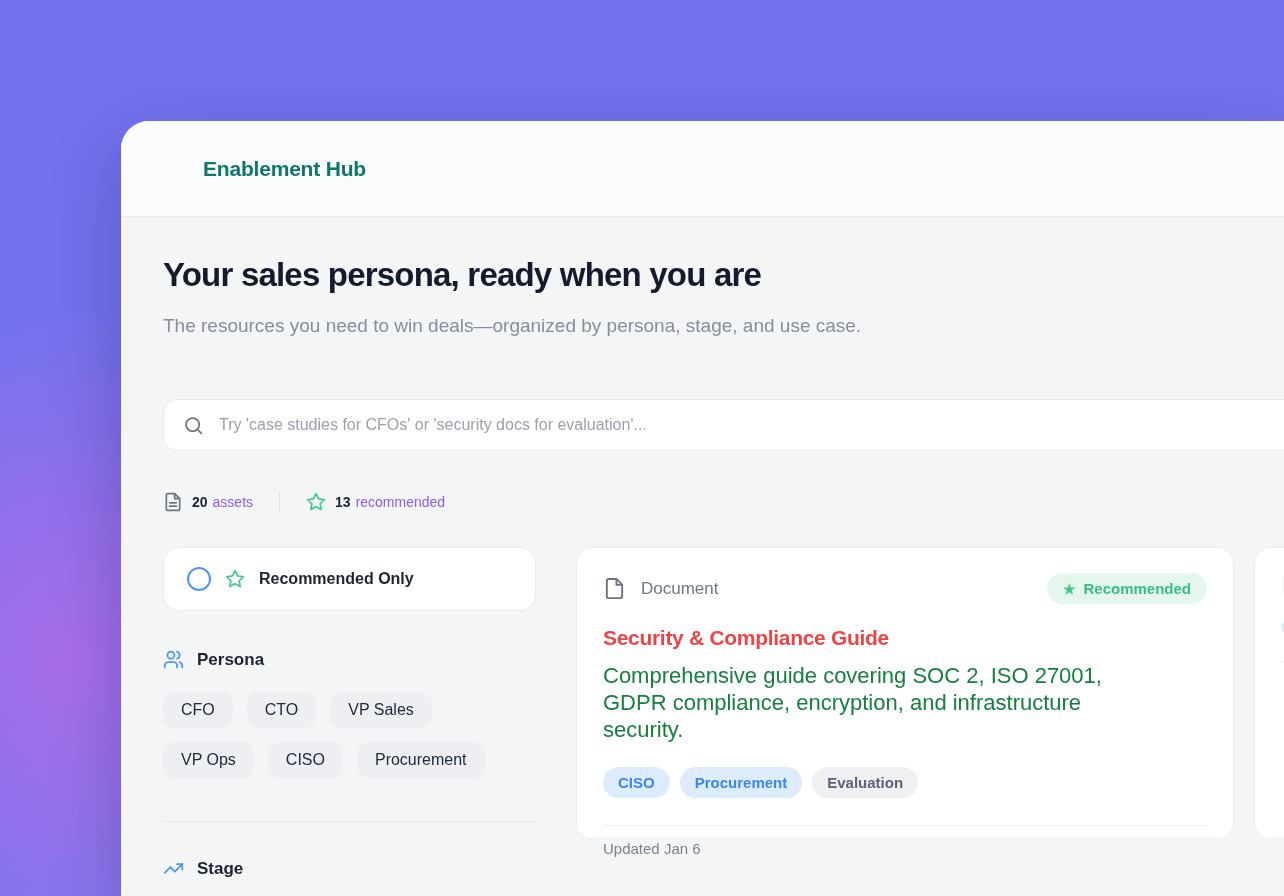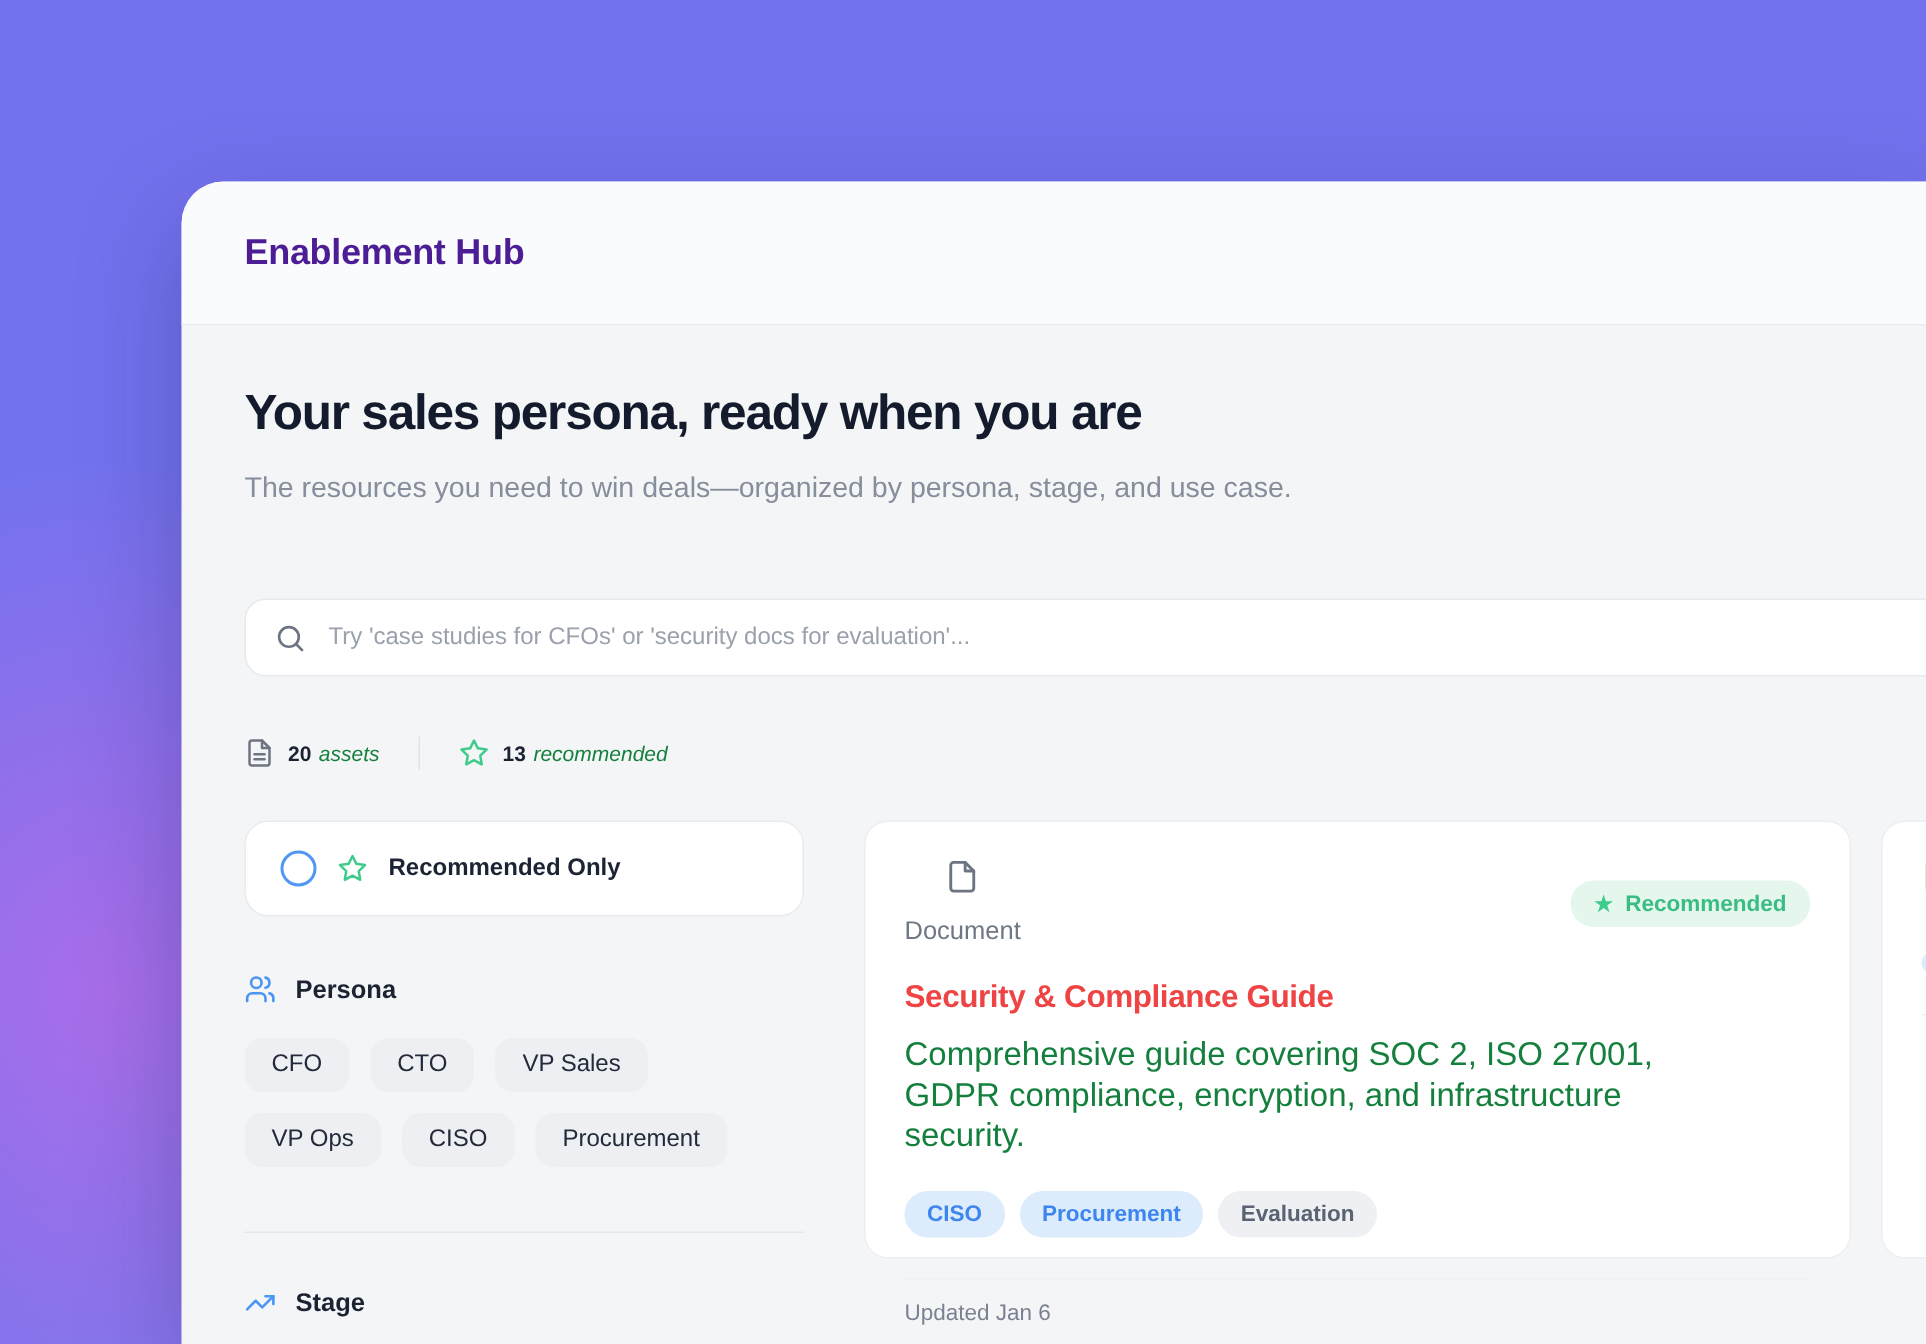--- a/index.html
+++ b/index.html
@@ -17,42 +17,42 @@
   }
   .panel{
     position:absolute;left:121px;top:121px;width:1163px;height:775px;
     background:#f4f5f7;border-top-left-radius:28px;overflow:hidden;
     box-shadow:0 24px 70px rgba(25,25,80,0.28);
   }
   .panel-header{
     height:96px;background:#fafbfd;border-bottom:1px solid #e9ebee;
     display:flex;align-items:center;padding-left:42px;box-sizing:border-box;
   }
-  .app-title{font-size:24px;font-weight:700;color:#4c1d95;letter-spacing:-0.2px;}
+  .app-title{font-size:21px;font-weight:700;color:#0f766e;letter-spacing:-0.2px;margin-left:40px;}
   .panel-body{padding:38px 0 0 42px;}
   .hero-title{
     font-size:33px;font-weight:800;color:#141b2c;letter-spacing:-0.8px;line-height:40px;
   }
   .hero-sub{
     margin-top:16px;font-size:19px;color:#868d9b;line-height:30px;max-width:710px;
   }
   .search{
     margin-top:58px;width:1200px;height:52px;background:#ffffff;
     border:1px solid #e7e9ed;border-radius:14px;display:flex;align-items:center;
     padding:0 19px;gap:13px;box-sizing:border-box;
   }
   .search svg{flex-shrink:0;}
   .search input{
     border:none;outline:none;flex:1;font-size:16px;color:#323a4a;background:transparent;
     font-family:"Liberation Sans",sans-serif;
   }
   .search input::placeholder{color:#9aa1ad;}
   .stats{margin-top:40px;display:flex;align-items:center;font-size:14px;}
   .stats .num{font-weight:700;color:#1b2232;margin:0 5px 0 9px;}
-  .stats .lbl{color:#15803d;font-style:italic;}
+  .stats .lbl{color:#8b5cf6;}
   .stat-divider{width:1px;height:22px;background:#dfe2e7;margin:0 26px;}
   .icon-gray{color:#6e7582;}
   .icon-green{color:#3ecb8c;}
   .icon-blue{color:#4b95f3;}
   .content{display:flex;gap:40px;margin-top:34px;align-items:flex-start;}
   .filters{width:373px;flex-shrink:0;}
   .rec-card{
     height:64px;background:#fff;border:1px solid #e9ebef;border-radius:16px;
     display:flex;align-items:center;gap:14px;padding:0 23px;box-sizing:border-box;cursor:pointer;
   }
@@ -68,21 +68,21 @@
     cursor:pointer;white-space:nowrap;
   }
   .filter-divider{margin-top:43px;border-top:1px solid #e4e7ea;width:373px;}
   .stage-head{margin-top:36px;}
   .cards{display:flex;gap:20px;}
   .card{
     width:658px;flex-shrink:0;background:#fff;border:1px solid #eceef1;border-radius:16px;
     padding:25px 26px 0;height:292px;box-sizing:border-box;cursor:pointer;
   }
   .card-top{display:flex;justify-content:space-between;align-items:center;}
-  .card-type{display:flex;align-items:center;gap:15px;flex-direction:column;}
+  .card-type{display:flex;align-items:center;gap:15px;}
   .card-type-label{font-size:17px;color:#6f7684;}
   .badge{
     display:flex;align-items:center;gap:8px;background:#e5f7ed;border-radius:999px;
     padding:7px 16px;font-size:15px;font-weight:600;color:#3abd85;
   }
   .badge .star-glyph{font-size:14px;color:#3ecb8c;line-height:1;}
   .card-title{margin-top:22px;font-size:21px;font-weight:700;color:#ef4444;letter-spacing:-0.3px;}
   .card-desc{margin-top:12px;font-size:22px;color:#15803d;line-height:27px;max-width:560px;}
   .card-tags{margin-top:24px;display:flex;gap:10px;}
   .tag{padding:7px 15px;border-radius:999px;font-size:15px;font-weight:600;white-space:nowrap;}

